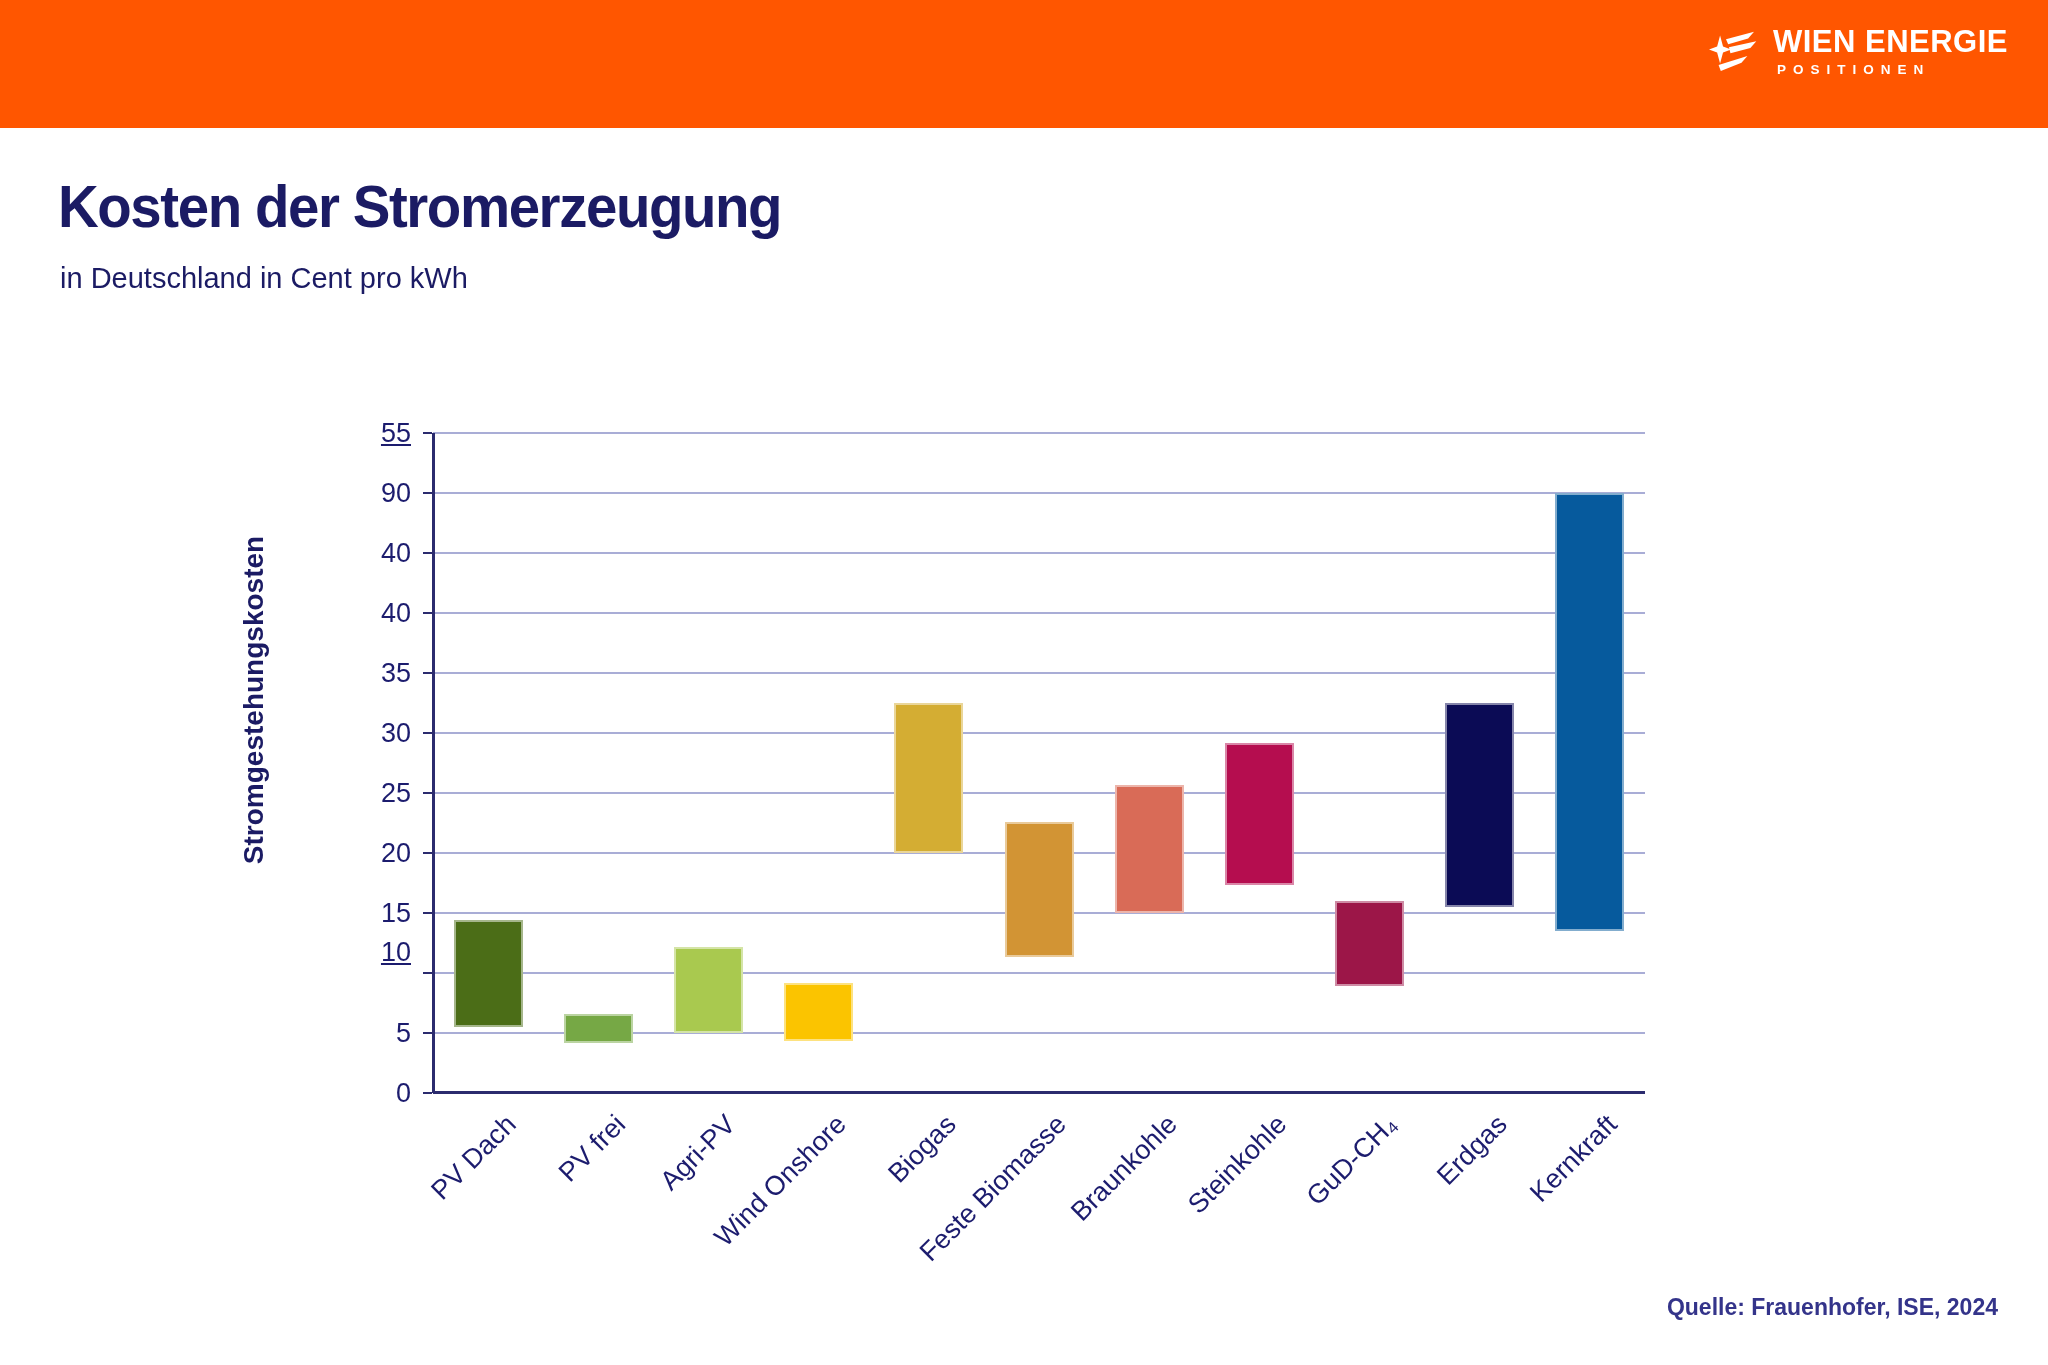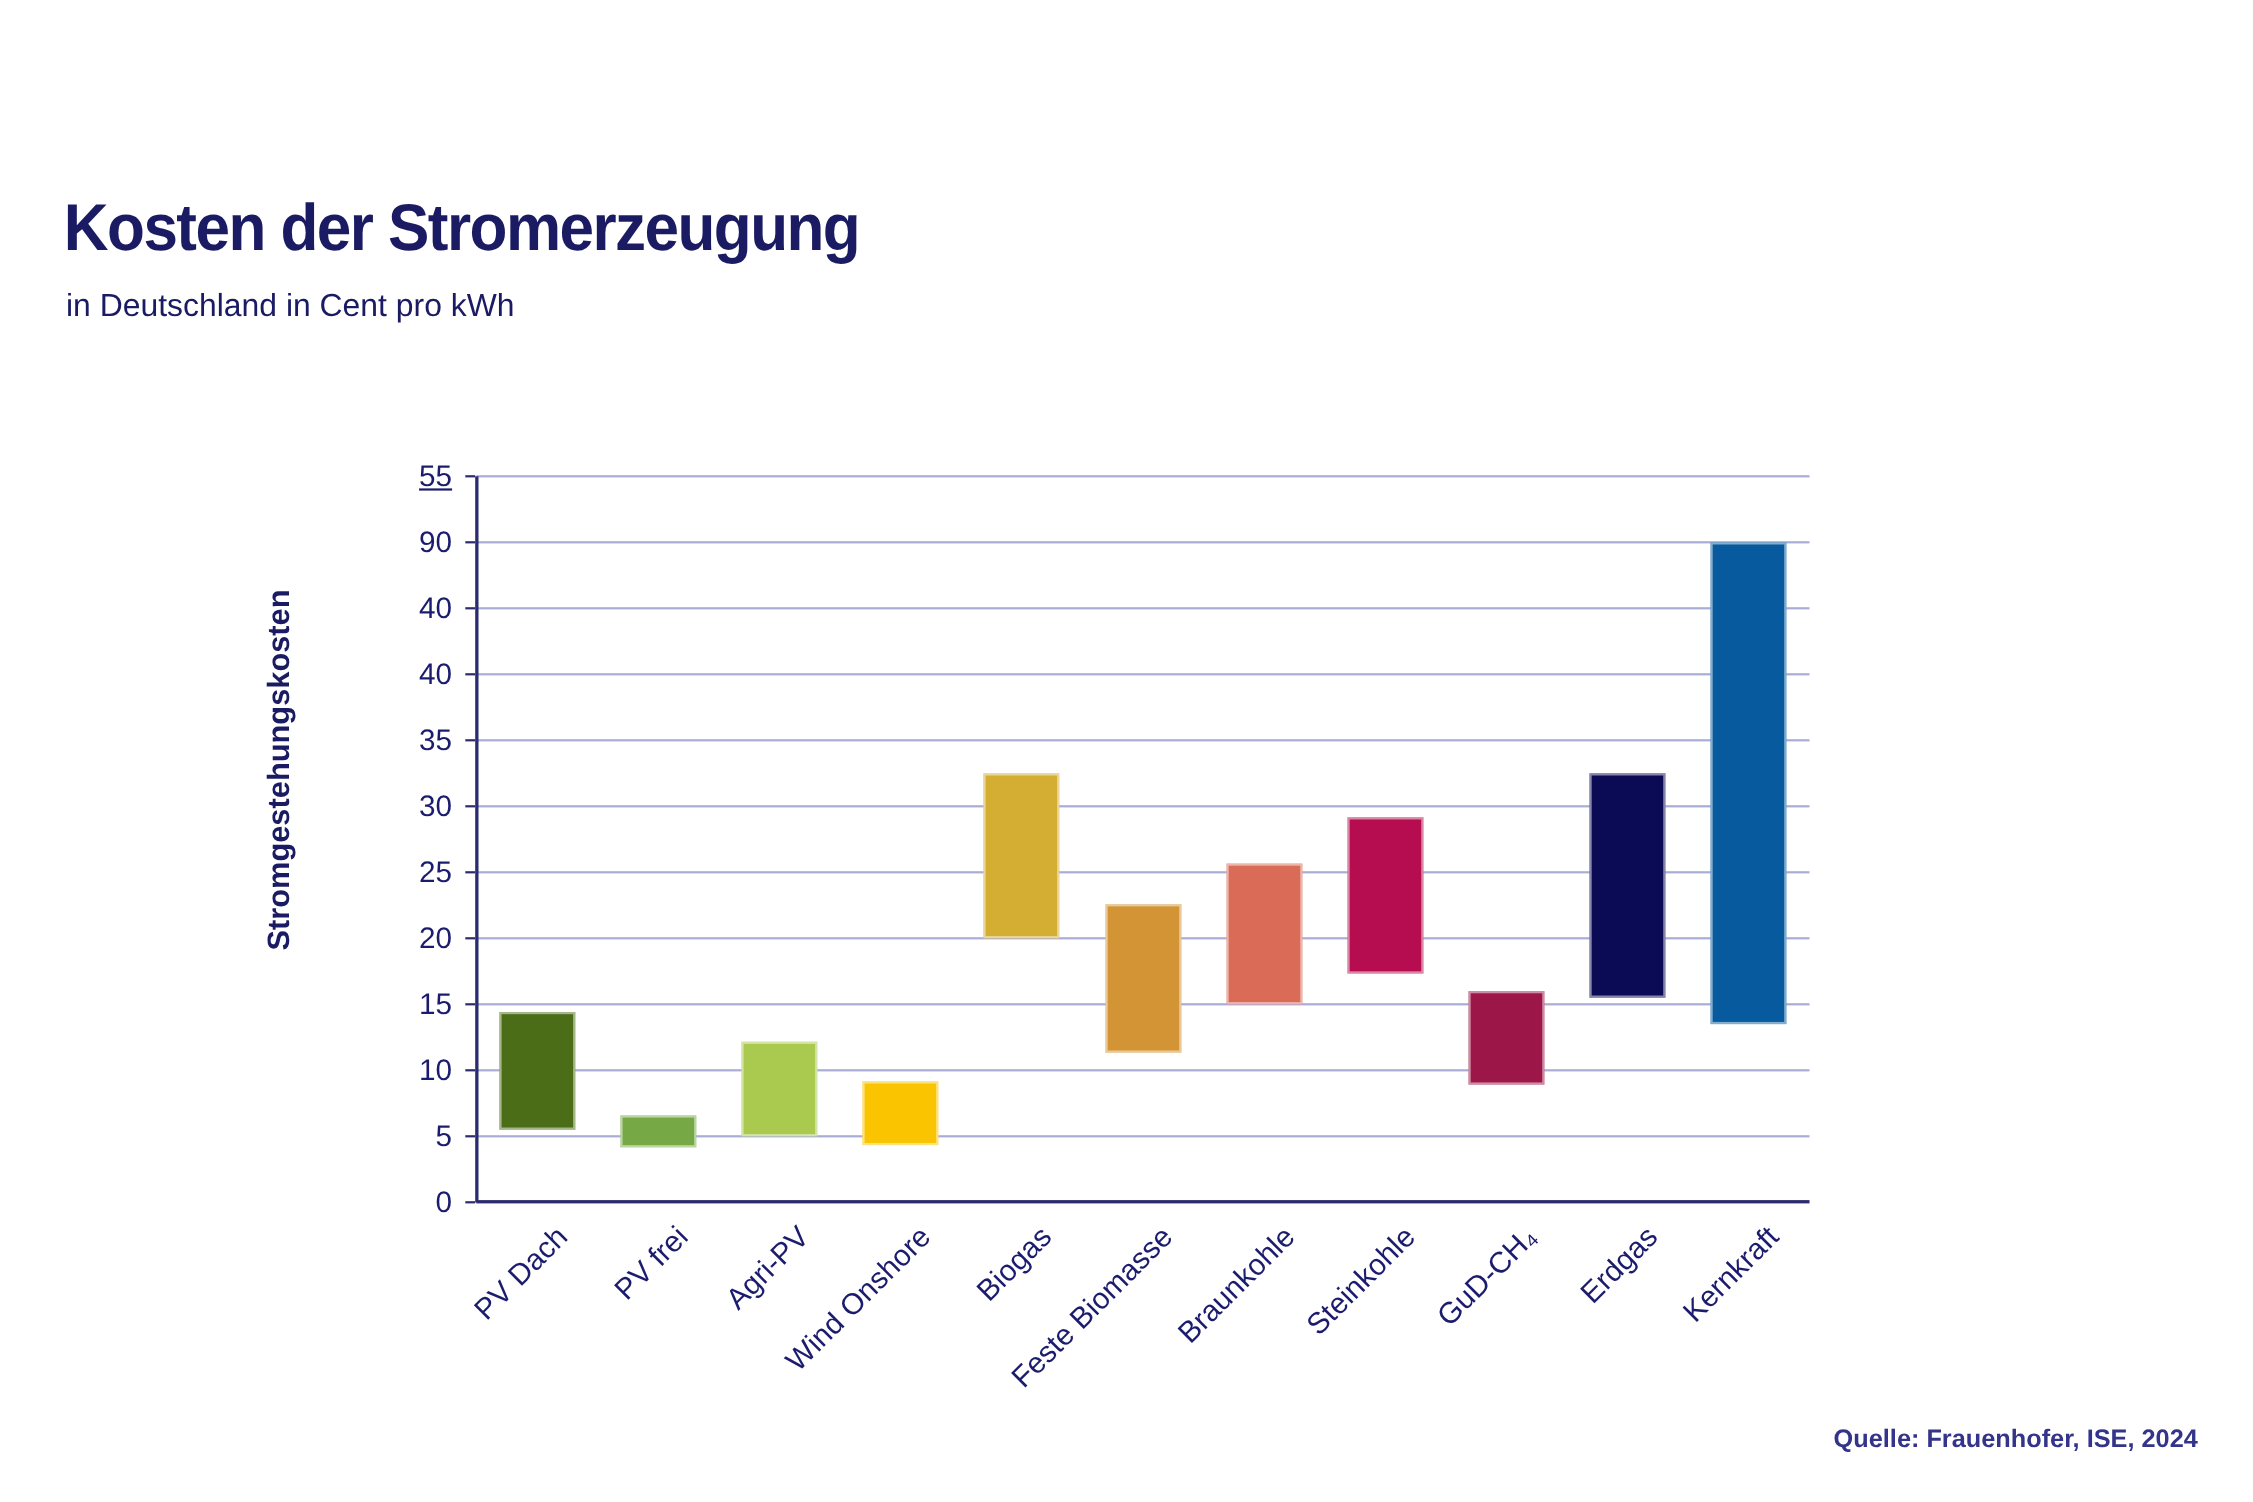--- a/index.html
+++ b/index.html
@@ -154,34 +154,50 @@
     color: #34348a;
     white-space: nowrap;
     font-weight: bold;
   }
 </style>
 </head>
 <body>
 
 <div id="page">
 
+  <div class="banner" style="background: rgb(255, 86, 0);">
+    <div class="logo">
+      <div class="logo-icon">
+        <svg width="48" height="43" viewBox="0 0 130 115" xmlns="http://www.w3.org/2000/svg">
+          <polygon fill="#ffffff" points="30,14 38,44 60,52 38,60 30,90 22,60 0,52 22,44"></polygon>
+          <polygon fill="#ffffff" points="46,24 122,4 106,22 52,38"></polygon>
+          <polygon fill="#ffffff" points="54,46 128,30 112,48 58,62"></polygon>
+          <polygon fill="#ffffff" points="26,94 104,70 88,88 32,110"></polygon>
+        </svg>
+      </div>
+      <div class="logo-text">
+        <div class="logo-line1">WIEN ENERGIE</div>
+        <div class="logo-line2">POSITIONEN</div>
+      </div>
+    </div>
+  </div>
 
   <h1 class="page-title">Kosten der Stromerzeugung</h1>
   <p class="page-subtitle">in Deutschland in Cent pro kWh</p>
 
   <div class="y-axis-title">Stromgestehungskosten</div>
   <div id="plot">
       <div class="y-tick" style="top: 659px;"></div>
       <div class="y-tick-label" style="top: 643px;">0</div>
       <div class="gridline" style="top: 599px;"></div>
       <div class="y-tick" style="top: 599px;"></div>
       <div class="y-tick-label" style="top: 583px;">5</div>
       <div class="gridline" style="top: 539px;"></div>
       <div class="y-tick" style="top: 539px;"></div>
-      <div class="y-tick-label" style="top: 523px;">10</div>
+      <div class="y-tick-label" style="top: 502px; text-decoration: underline;">10</div>
       <div class="gridline" style="top: 479px;"></div>
       <div class="y-tick" style="top: 479px;"></div>
       <div class="y-tick-label" style="top: 463px;">15</div>
       <div class="gridline" style="top: 419px;"></div>
       <div class="y-tick" style="top: 419px;"></div>
       <div class="y-tick-label" style="top: 403px;">20</div>
       <div class="gridline" style="top: 359px;"></div>
       <div class="y-tick" style="top: 359px;"></div>
       <div class="y-tick-label" style="top: 343px;">25</div>
       <div class="gridline" style="top: 299px;"></div>

